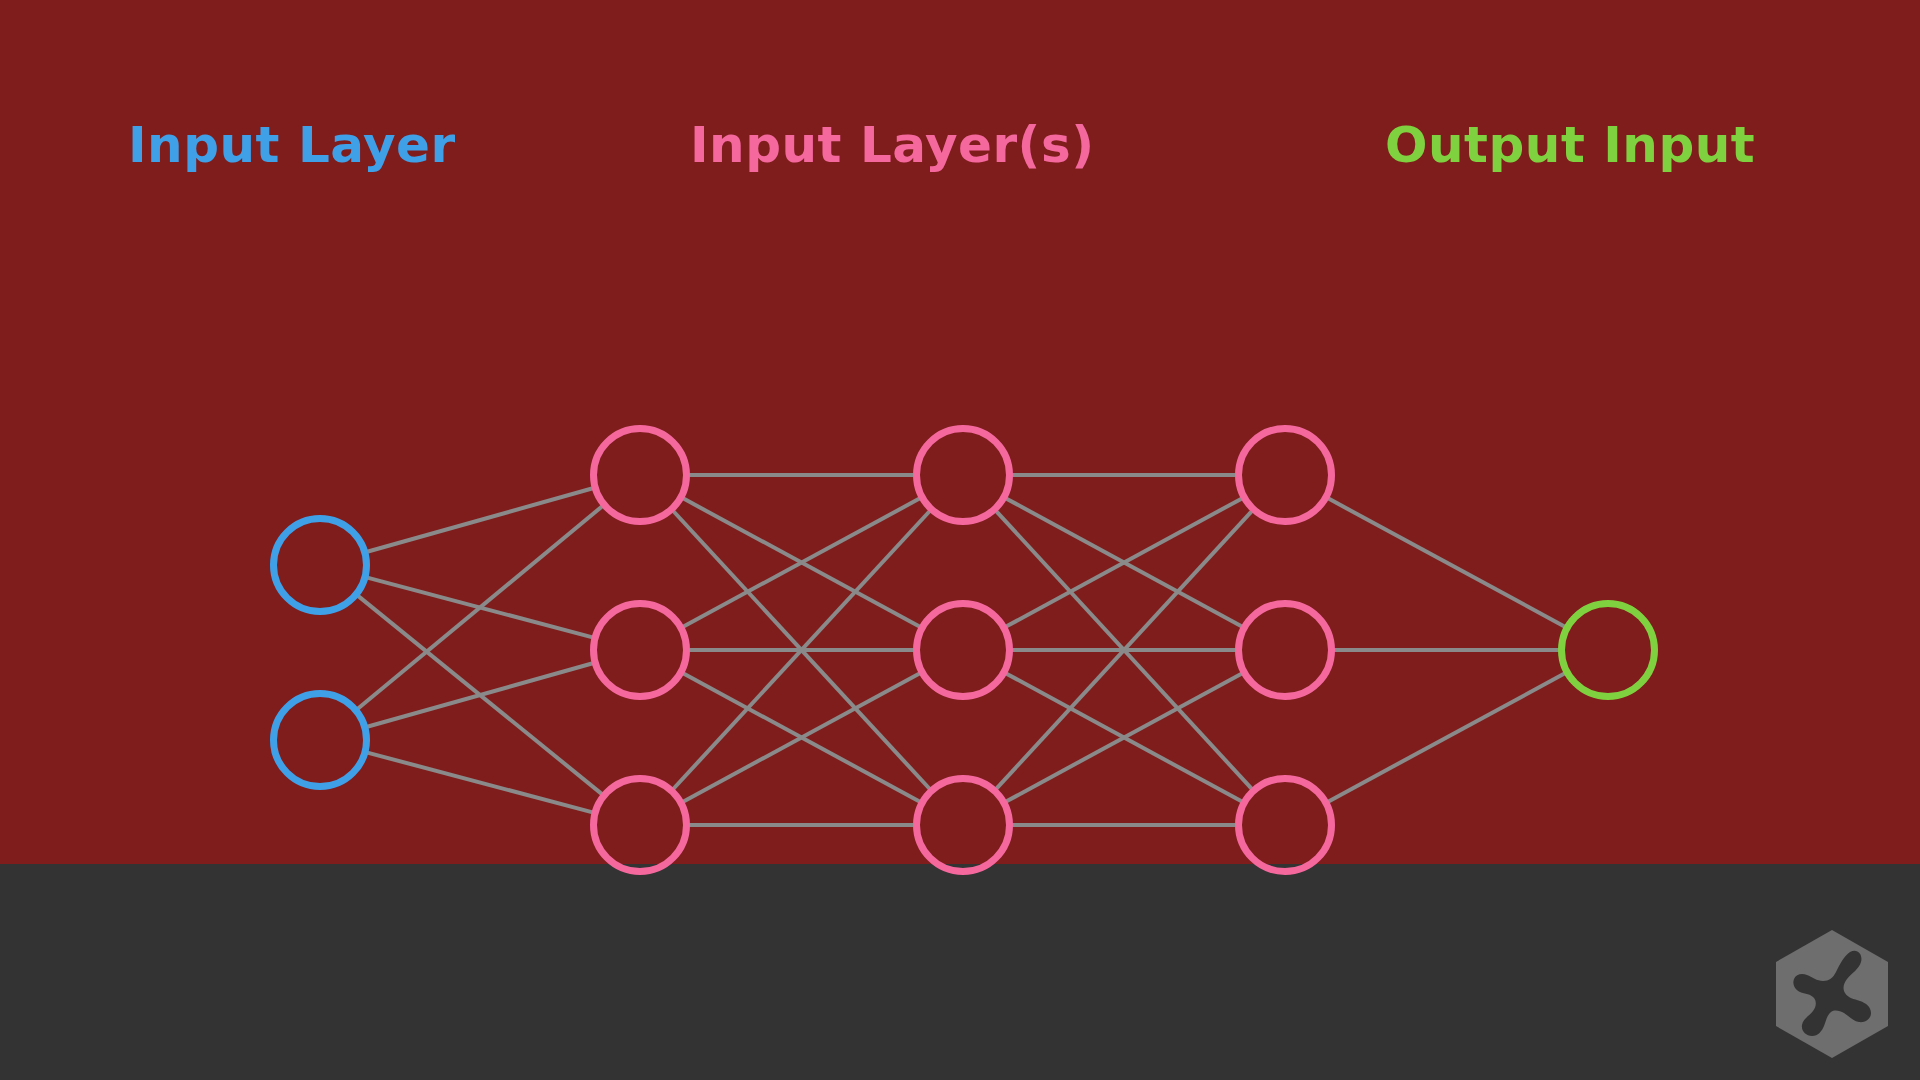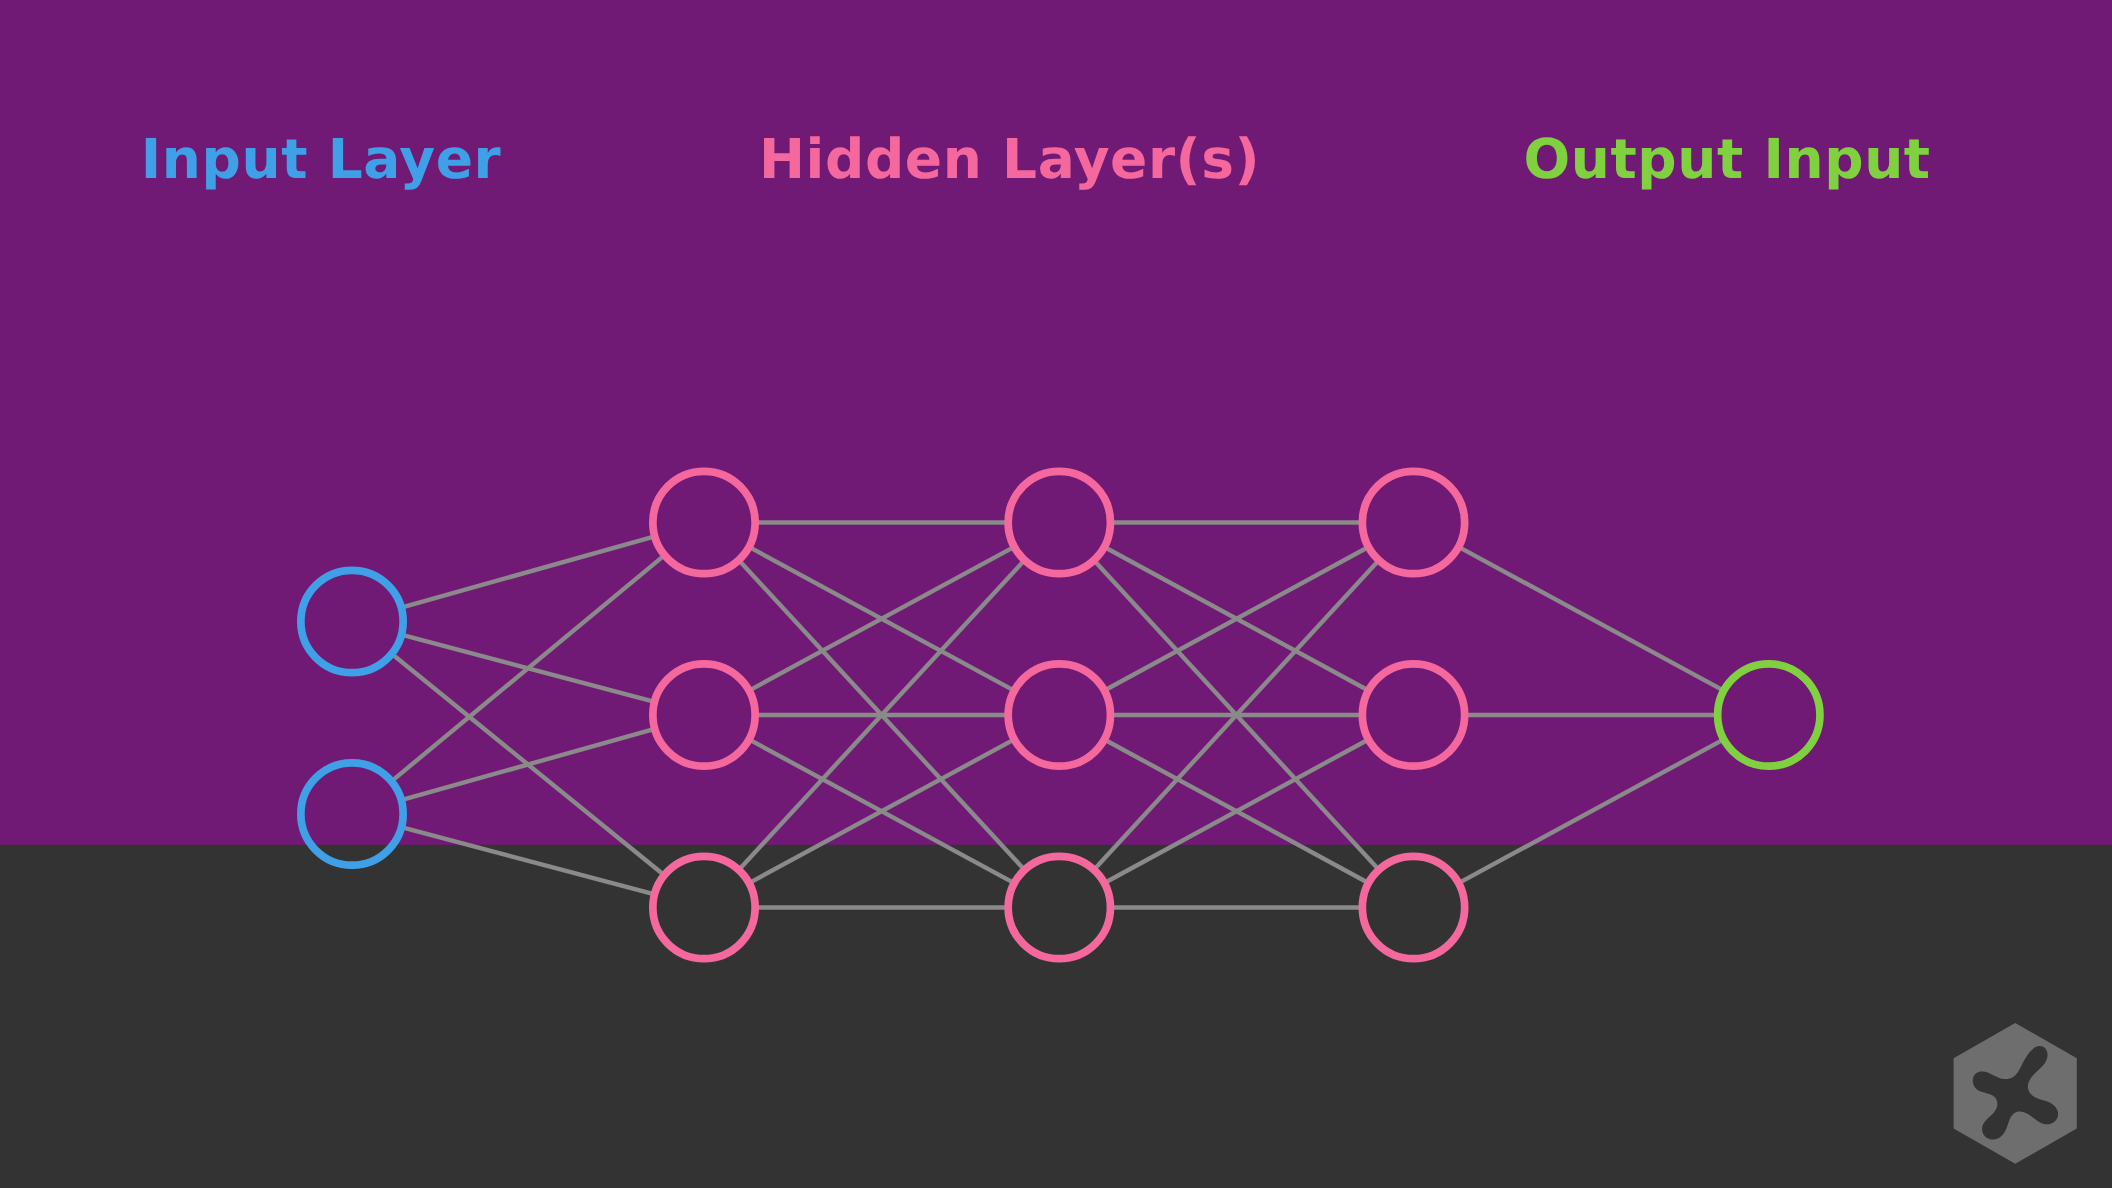--- a/index.html
+++ b/index.html
@@ -11,22 +11,22 @@
     width: 1920px;
     height: 1080px;
     overflow: hidden;
     font-family: "DejaVu Sans", "Liberation Sans", sans-serif;
     position: relative;
   }
   #stage {
     position: absolute;
     left: 0; top: 0;
     width: 1920px;
-    height: 768px;
-    background: #701a75;
+    height: 864px;
+    background: #7f1d1d;
   }
   .layer-title {
     position: absolute;
     font-family: "DejaVu Sans", "Liberation Sans", sans-serif;
     font-weight: bold;
     font-size: 50px;
     letter-spacing: 0.5px;
     white-space: nowrap;
     line-height: 1;
     user-select: none;
@@ -96,21 +96,21 @@
         <circle cx="963" cy="825" r="46.5" fill="none" stroke="#f5689e" stroke-width="7"></circle>
         <circle cx="1285" cy="475" r="46.5" fill="none" stroke="#f5689e" stroke-width="7"></circle>
         <circle cx="1285" cy="650" r="46.5" fill="none" stroke="#f5689e" stroke-width="7"></circle>
         <circle cx="1285" cy="825" r="46.5" fill="none" stroke="#f5689e" stroke-width="7"></circle>
         <circle cx="1608" cy="650" r="46.5" fill="none" stroke="#7fd13f" stroke-width="7"></circle>
       </g>
   </svg>
 
   <div class="layer-title" id="title-input">Input Layer</div>
 
-  <div class="layer-title" id="title-hidden">Hidden Layer(s)</div>
+  <div class="layer-title" id="title-hidden">Input Layer(s)</div>
 
   <div class="layer-title" id="title-output">Output Input</div>
 
   <svg id="watermark" viewBox="0 0 132 136" xmlns="http://www.w3.org/2000/svg">
     <path id="wm-hex" d="M66 4 L122 36 L122 100 L66 132 L10 100 L10 36 Z" fill="#6e6e6e"></path>
     <path id="wm-splat" d="M84 26 c-6 4 -10 12 -14 20 c-3 6 -7 9 -13 9
              c-6 0 -11 -4 -16 -6 c-5 -2 -11 -1 -13 4 c-2 5 1 11 6 13
              c5 2 11 2 14 6 c3 4 2 9 -1 13 c-4 5 -10 8 -11 14
              c-1 6 4 11 10 11 c6 0 10 -5 12 -10 c2 -5 3 -11 7 -14
              c4 -3 9 -1 13 1 c5 3 9 8 15 9 c6 1 12 -3 12 -9

